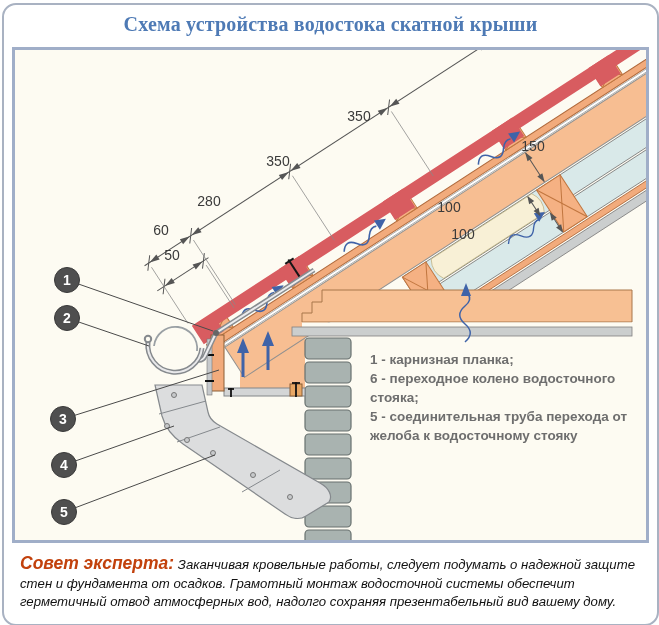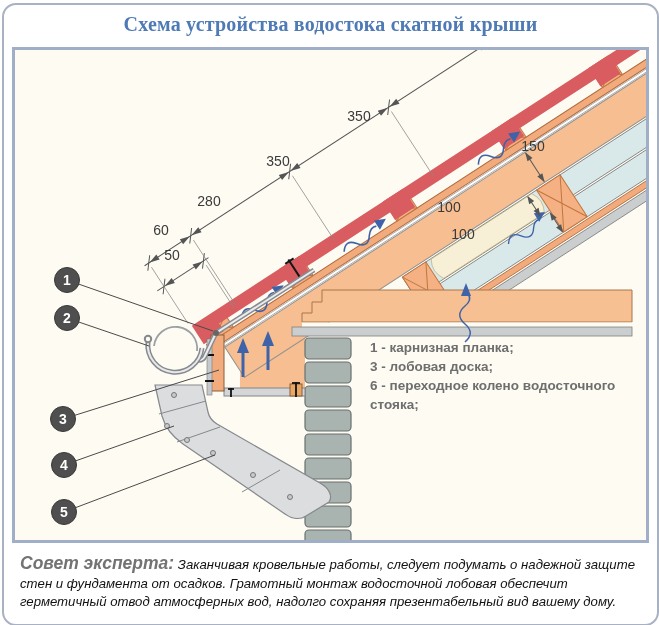--- a/index.html
+++ b/index.html
@@ -5,26 +5,26 @@
   html,body{margin:0;padding:0;background:#fff;}
   .page{position:relative;width:653px;height:619px;margin:3px auto 0 2px;
         border:2px solid #A9B2C2;border-radius:14px;background:#fff;
         font-family:"Liberation Sans",sans-serif;overflow:hidden;}
   .title{position:absolute;top:8px;left:0;width:100%;text-align:center;margin:0;
          font-family:"Liberation Serif","DejaVu Serif",serif;font-weight:bold;
          font-size:20px;color:#4E7AB5;letter-spacing:.2px;}
   .panel{position:absolute;top:42px;left:8px;width:631px;height:490px;
          border:3px solid #A0AEC8;background:#FDFBF2;overflow:hidden;}
   .panel svg{position:absolute;top:0;left:0;display:block;}
-  .legend{position:absolute;left:355px;top:288px;width:270px;
+  .legend{position:absolute;left:355px;top:300px;width:270px;
           font-size:13.5px;font-weight:bold;line-height:19px;color:#6E6E6E;}
   .legend div{margin:0;}
   .advice{position:absolute;left:16px;top:549px;width:624px;margin:0;
           font-style:italic;font-size:13.2px;line-height:18.5px;color:#111;}
-  .advice .lead{font-weight:bold;font-size:17.5px;font-style:italic;color:#737373;}
+  .advice .lead{font-weight:bold;font-size:17.5px;font-style:italic;color:#c2410c;}
 </style>
 </head>
 <body>
 
 <div class="page">
   <h1 class="title">Схема устройства водостока скатной крыши</h1>
 
   <div class="panel">
     <svg width="631" height="490" viewBox="0 0 631 490">
 
@@ -266,19 +266,19 @@
           <g>
               <circle cx="49" cy="462" r="12.5" fill="#4F4F4F" stroke="#393939"></circle>
               <text x="49" y="467">5</text>
             </g>
         </g>
       </g>
     </svg>
 
     <div class="legend">
       <div>1 - карнизная планка;</div>
-      <div>3 - лобовая доска;</div>
       <div>6 - переходное колено водосточного стояка;</div>
+      <div>5 - соединительная труба перехода от желоба к водосточному стояку</div>
     </div>
   </div>
 
-  <p class="advice"><span class="lead">Совет эксперта:</span> <span>Заканчивая кровельные работы, следует подумать о надежной защите стен и фундамента от осадков. Грамотный монтаж водосточной лобовая обеспечит герметичный отвод атмосферных вод, надолго сохраняя презентабельный вид вашему дому.</span></p>
+  <p class="advice"><span class="lead">Совет эксперта:</span> <span>Заканчивая кровельные работы, следует подумать о надежной защите стен и фундамента от осадков. Грамотный монтаж водосточной системы обеспечит герметичный отвод атмосферных вод, надолго сохраняя презентабельный вид вашему дому.</span></p>
 </div>
 
 </body></html>

